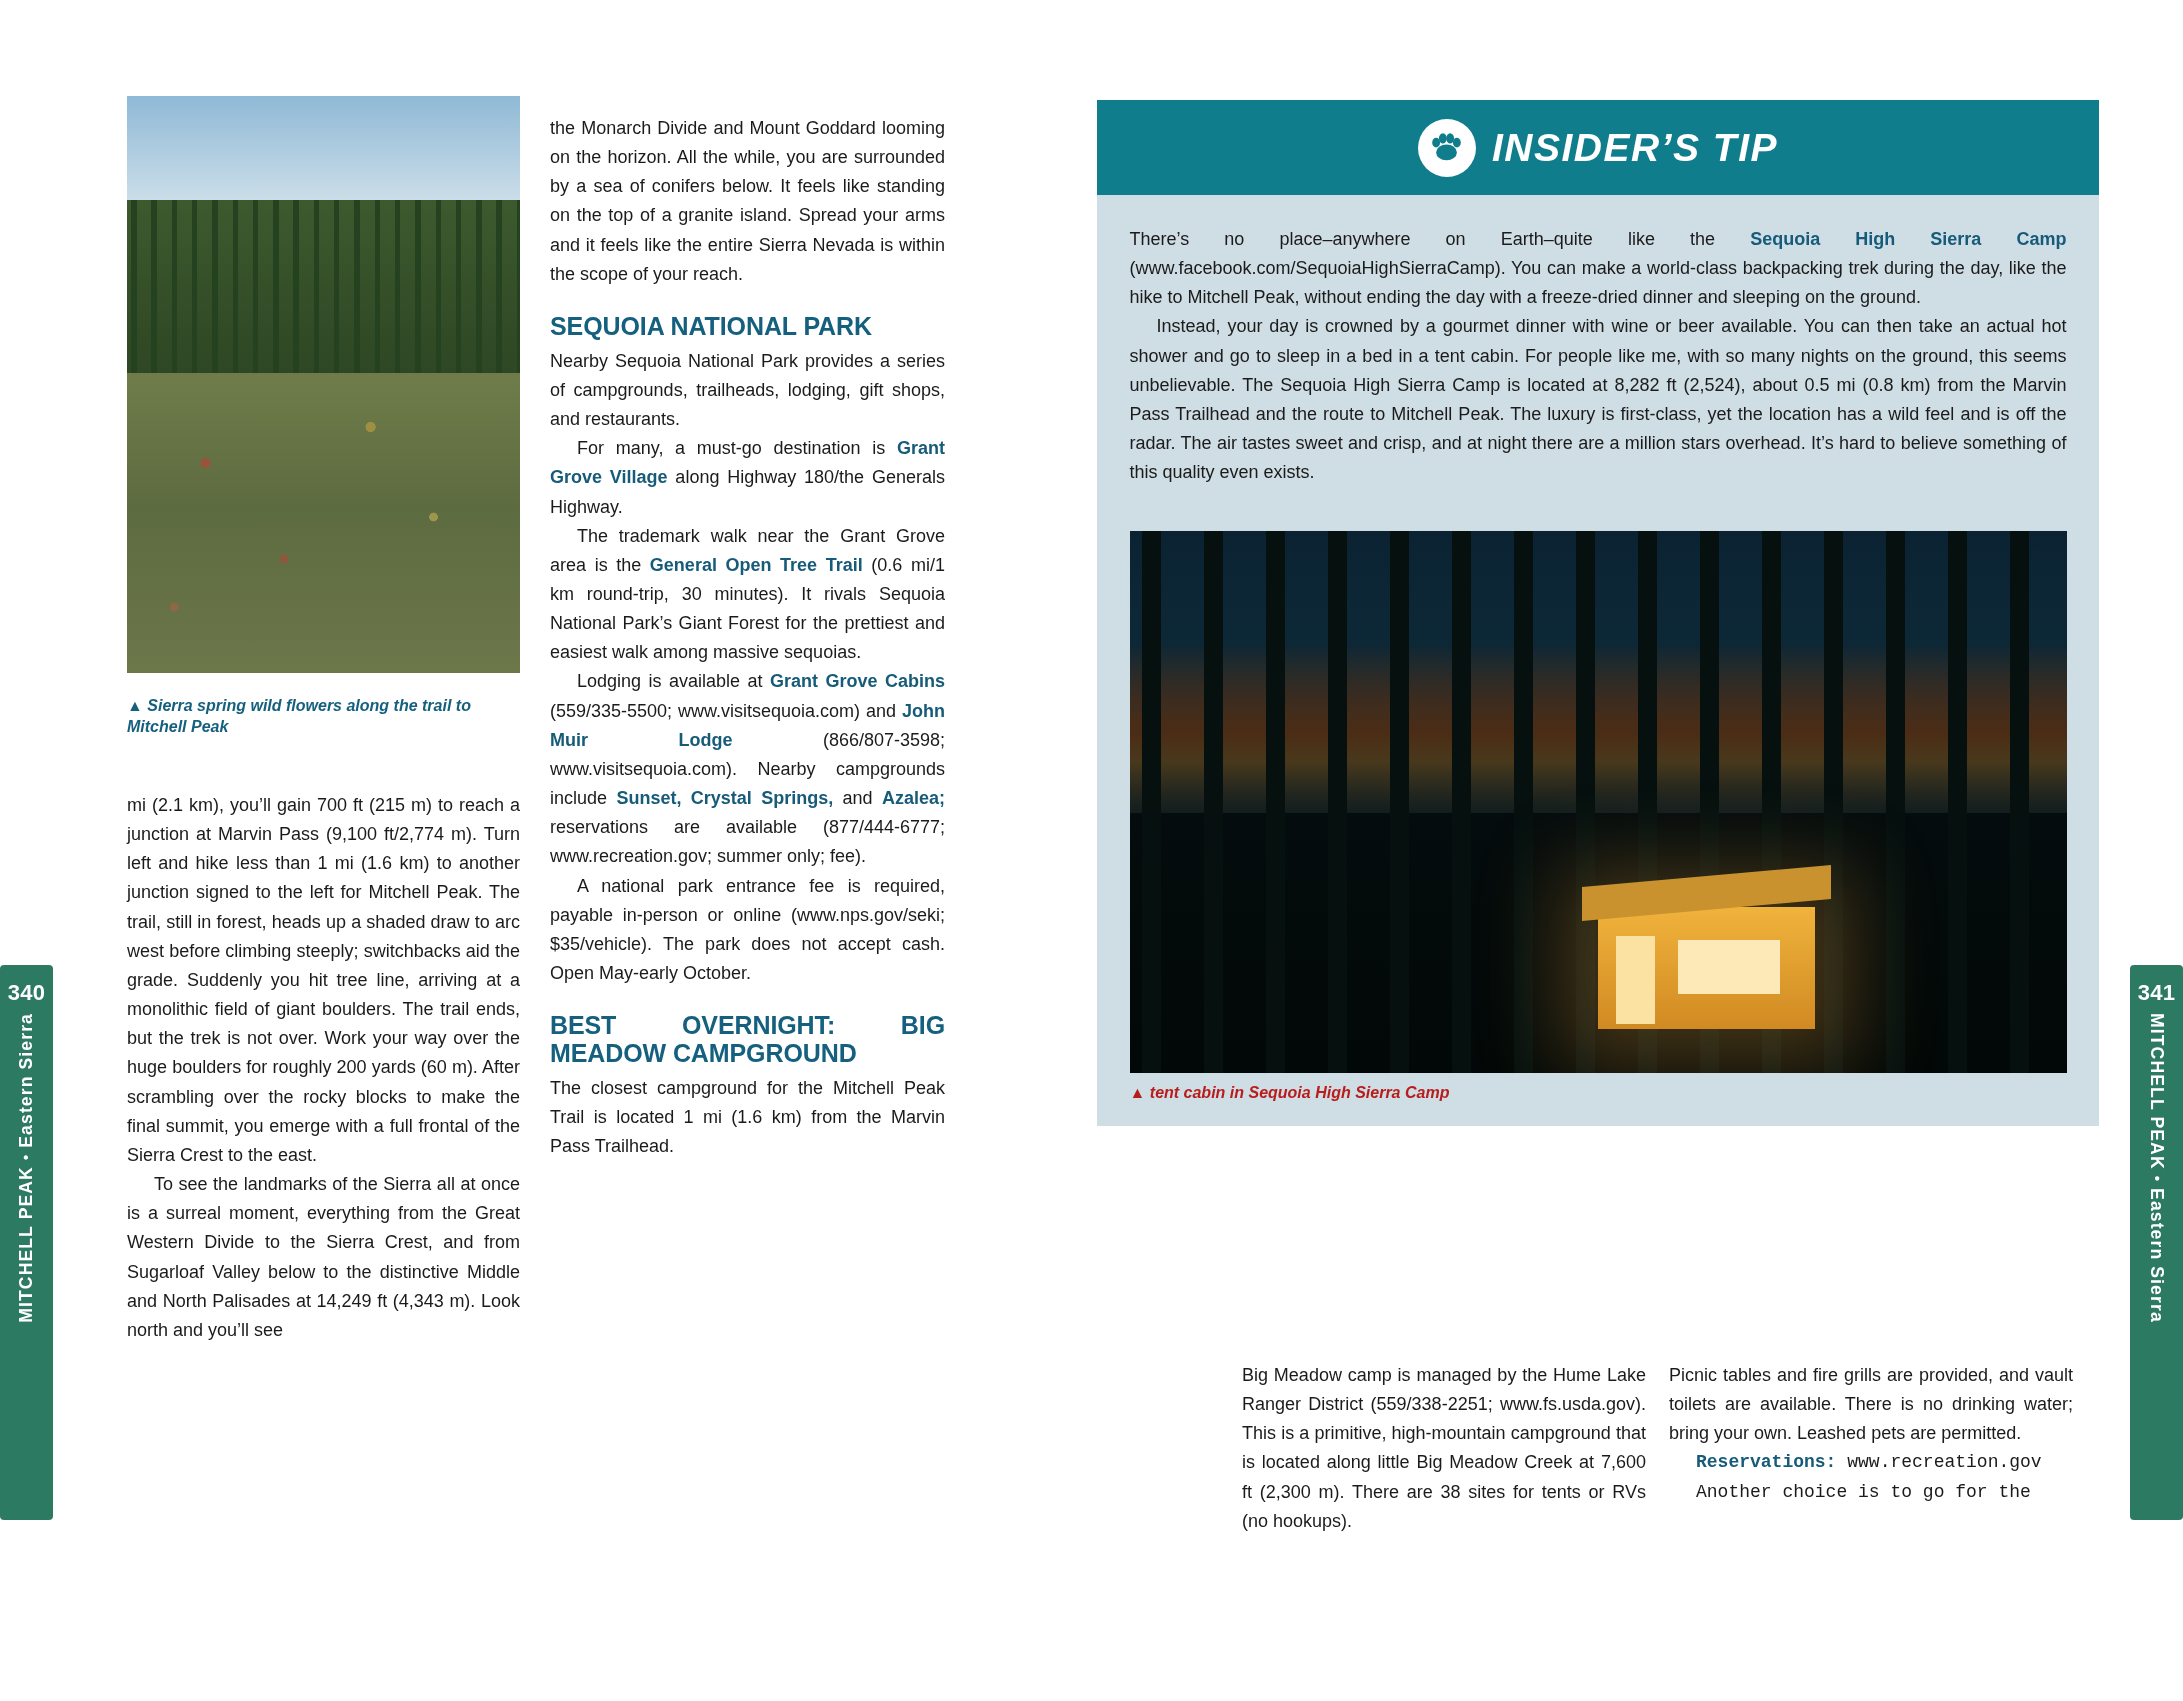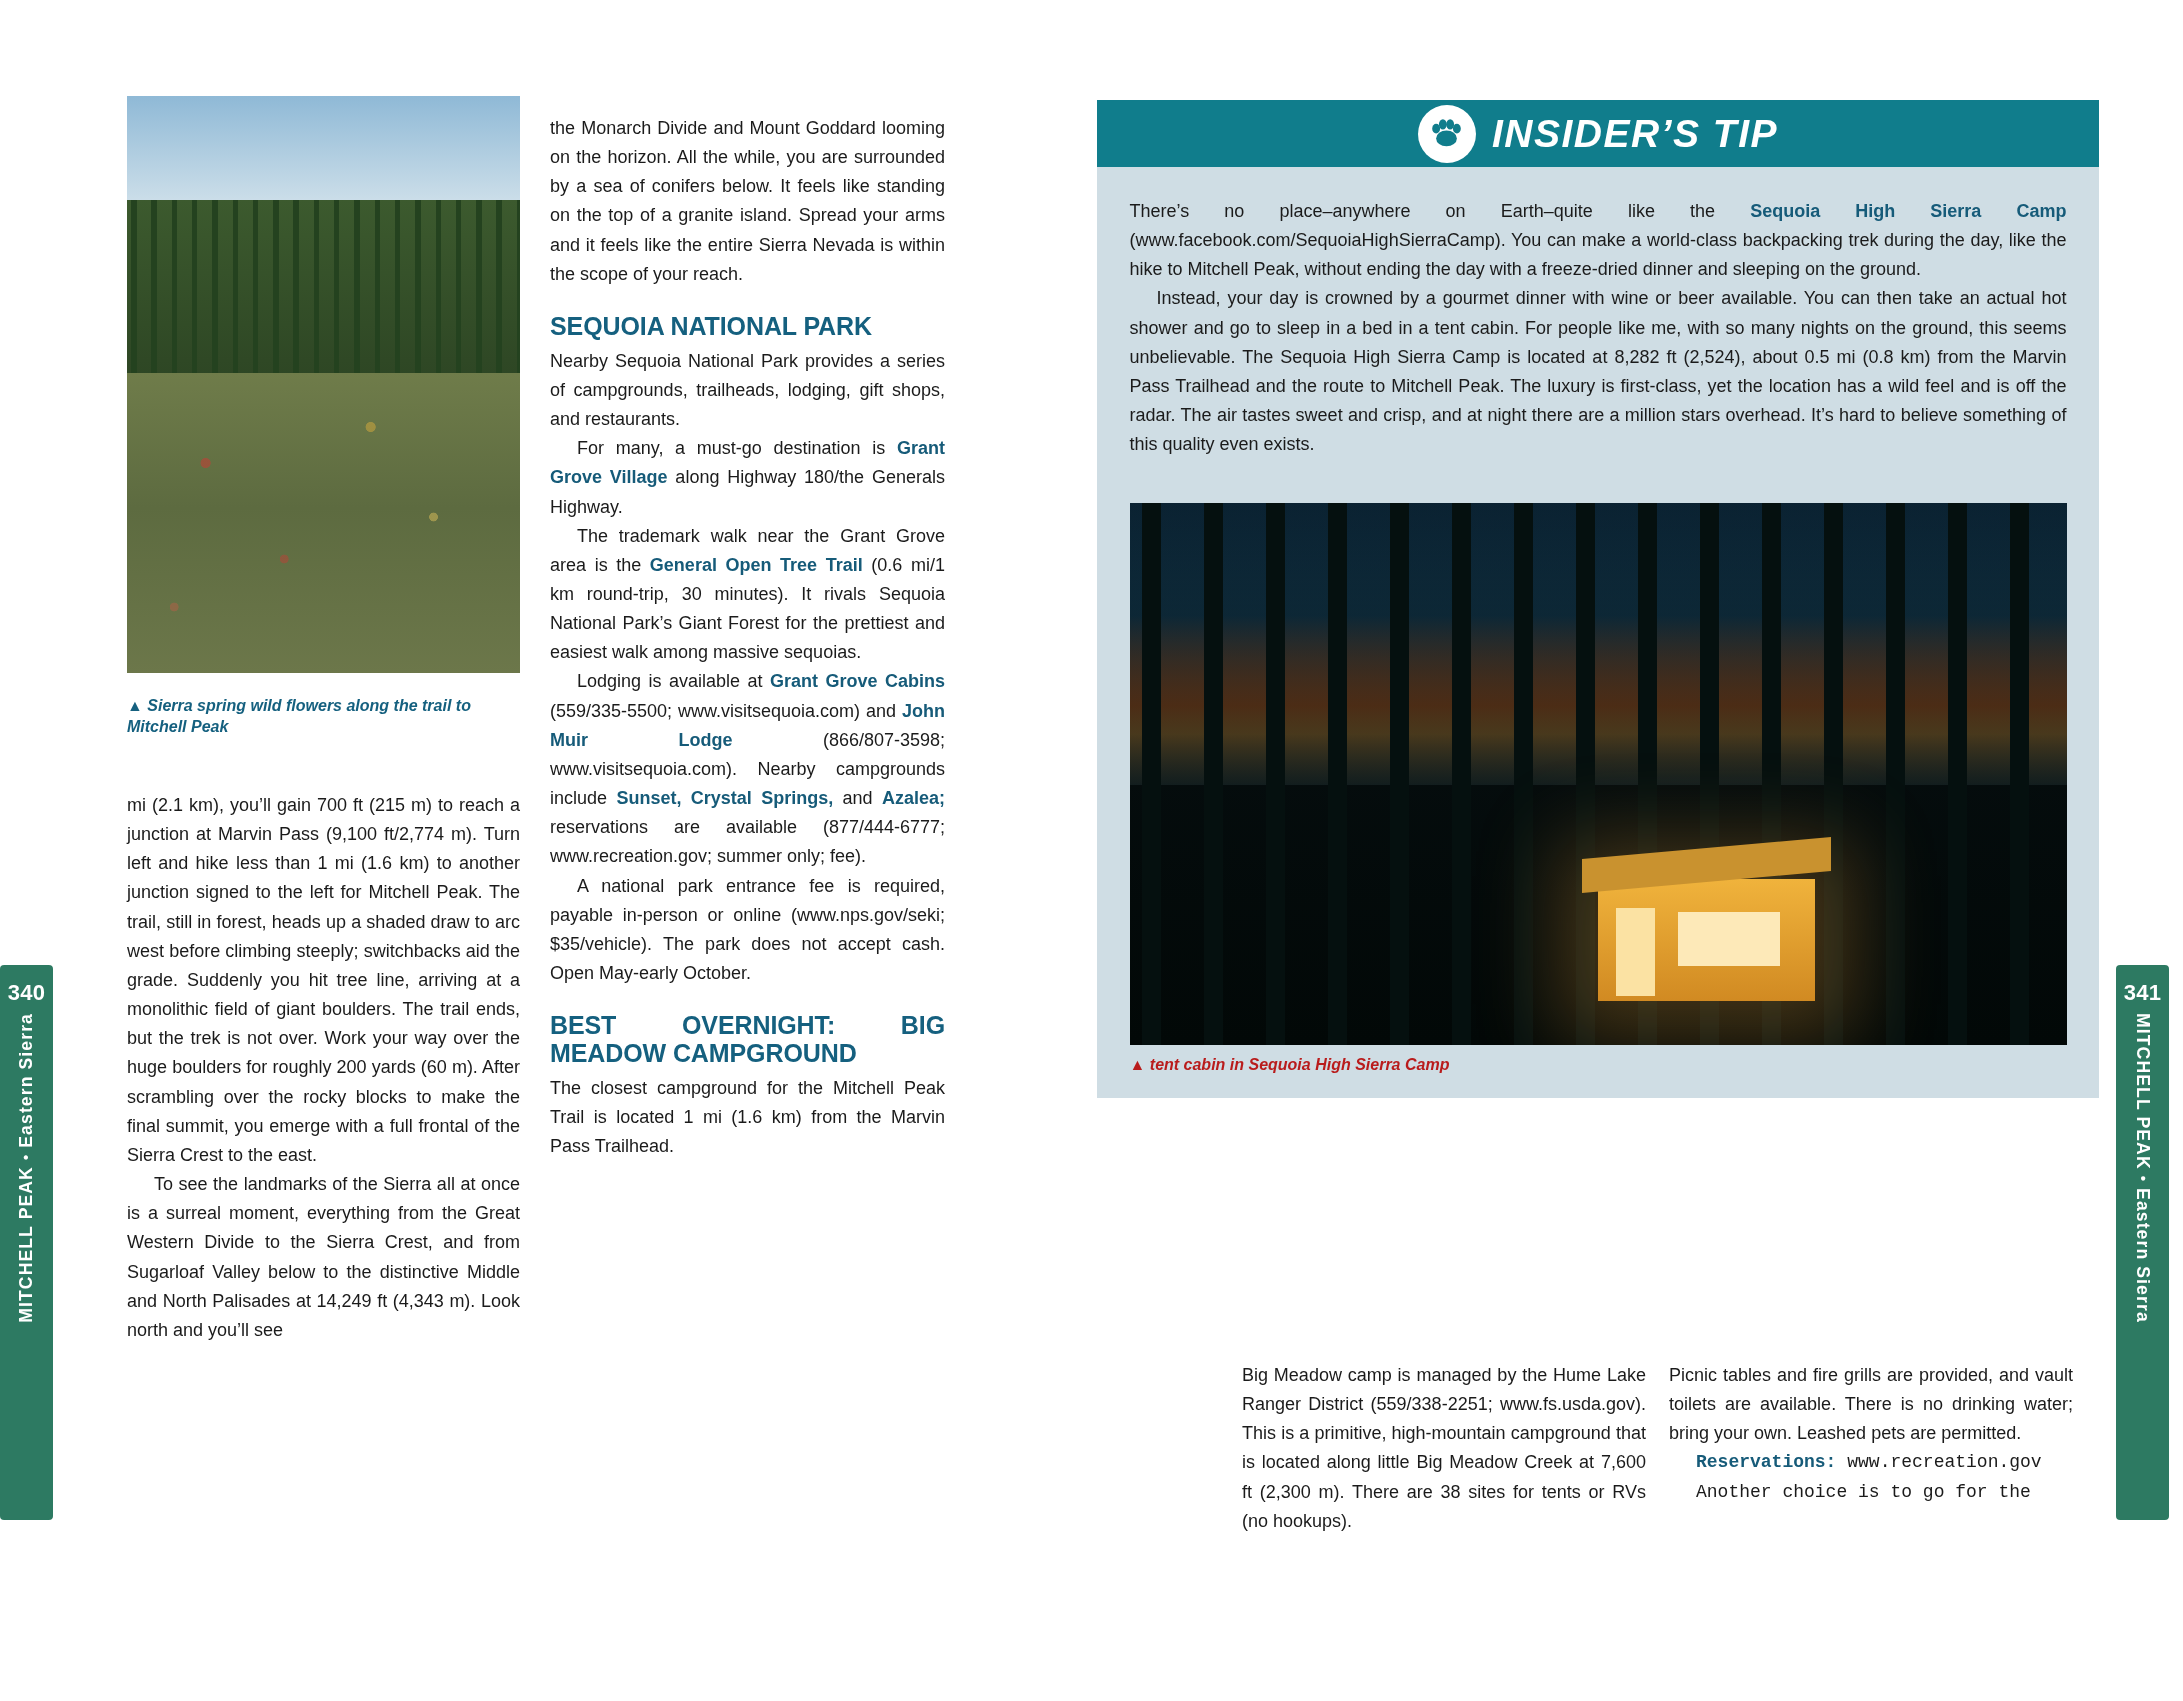--- a/index.html
+++ b/index.html
@@ -37,21 +37,21 @@
   .side-tab .vtext {
     writing-mode: vertical-rl;
     font-size: 17.6px;
     font-weight: bold;
     letter-spacing: 1.1px;
     line-height: 1.05;
     white-space: nowrap;
   }
   .side-tab.left .vtext { transform: rotate(180deg); }
   .side-tab.left { left: 0; top: 965px; height: 555px; }
-  .side-tab.right { right: 14px; top: 965px; height: 555px; }
+  .side-tab.right { right: 0; top: 965px; height: 555px; }
   .side-tab .sep { font-size: 15px; }
 
   
   #left-page {
     position: absolute;
     left: 0; top: 0;
     width: 1091px; height: 1701px;
   }
   #right-page {
     position: absolute;
@@ -96,21 +96,21 @@
 
   
   #tip-box {
     position: absolute;
     left: 1097px;
     top: 100px;
     width: 1022px;
     background: #cfdde4;
   }
   #tip-header {
-    height: 67px;
+    height: 95px;
     background: #107d8c;
     display: flex;
     align-items: center;
     justify-content: center;
     gap: 16px;
   }
   #tip-header .tip-title {
     color: #ffffff;
     font-size: 39px;
     font-weight: bold;

